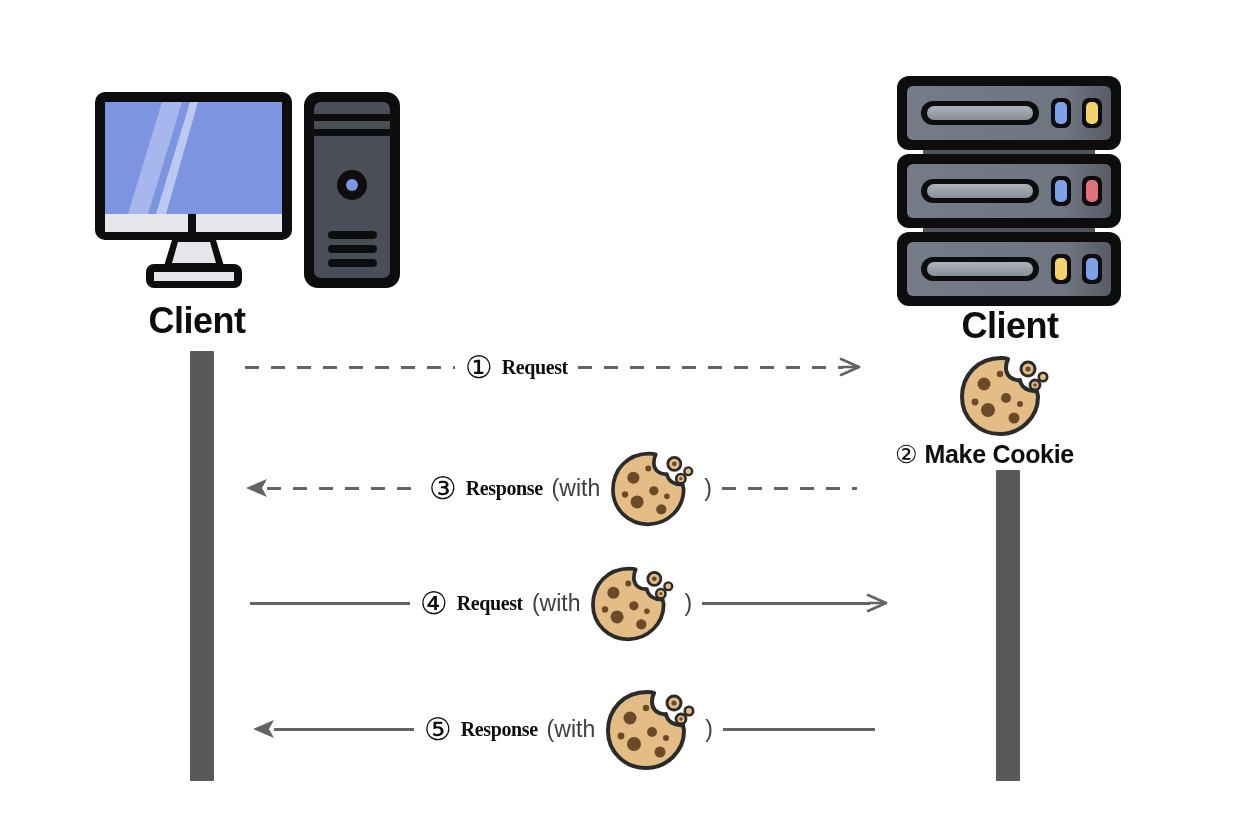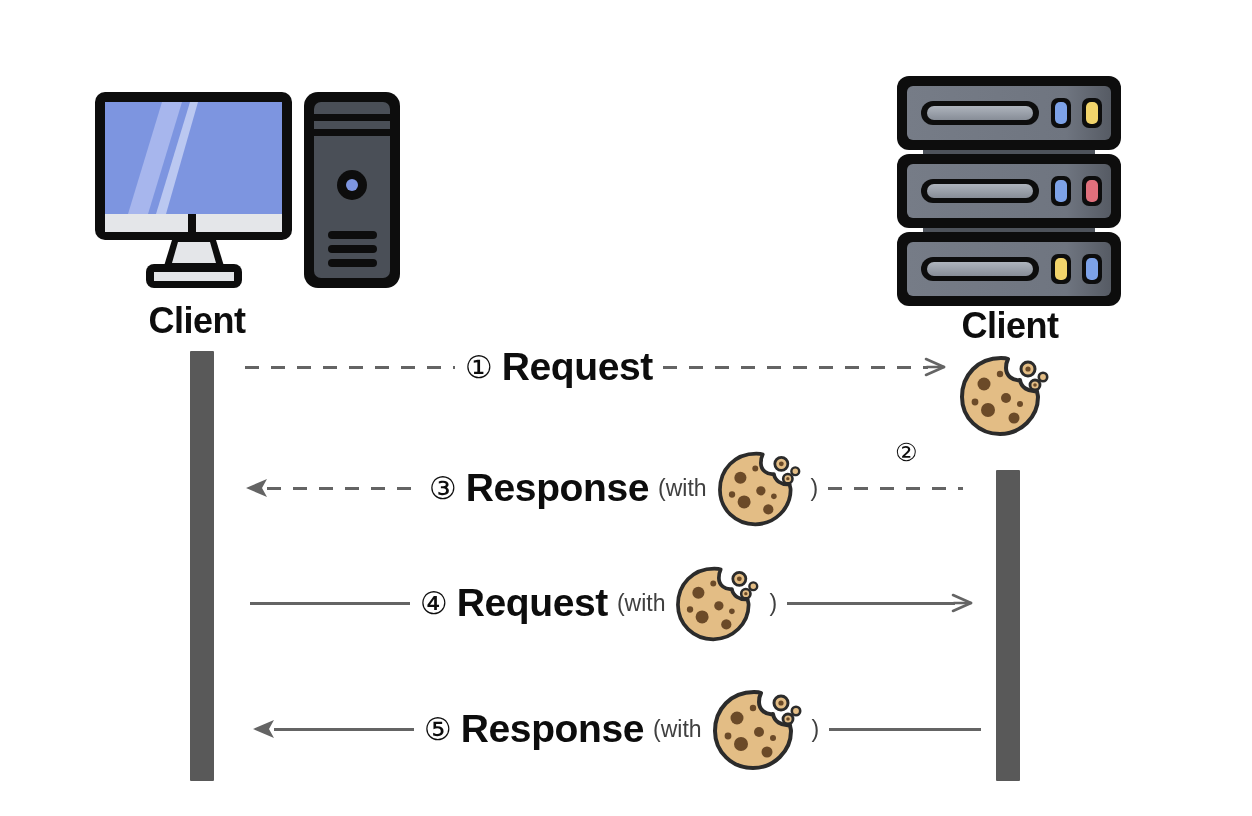--- a/index.html
+++ b/index.html
@@ -65,24 +65,25 @@
     padding: 0 10px;
     white-space: nowrap;
   }
   .circ-num {
     font-size: 31px;
     line-height: 1;
     color: #0d0d0d;
     font-family: "DejaVu Sans", sans-serif;
   }
   .msg-main {
-    font-size: 39px;
+    font-size: 20px;
     font-weight: bold;
     color: #0d0d0d;
     letter-spacing: -0.4px;
+    font-family: Liberation Serif, serif;
   }
   .msg-sub {
     font-size: 23px;
     font-weight: normal;
     color: #404040;
   }
 
   
   .annotation {
     display: flex;
@@ -219,20 +220,21 @@
         <circle cx="70" cy="17" r="2.6" fill="#6b4a28"></circle>
         <circle cx="85" cy="25" r="4.2" fill="#e3bd85" stroke="#2b2b2b" stroke-width="2.6"></circle>
         <circle cx="77" cy="33" r="5" fill="#e3bd85" stroke="#2b2b2b" stroke-width="2.8"></circle>
         <circle cx="77" cy="33" r="1.8" fill="#6b4a28"></circle>
       </g>
     </svg>
   </div>
 
   <div class="abs annotation" style="left:895px; top:440px;">
     <span class="circ-num">②</span>
+    <span class="ann-text">Make Cookie</span>
   </div>
 
   <div class="abs msg-row" style="left:245px; top:468px; width:710px;">
     <svg width="24" height="24" viewBox="0 0 24 24">
       <path d="M1 12 L22 3 L17 12 L22 21 Z" fill="#646464"></path>
     </svg>
     <div class="line-seg line-dashed" style="width:152px; margin-left:-2px;"></div>
     <div class="msg-label">
       <span class="circ-num">③</span>
       <span class="msg-main">Response</span>

